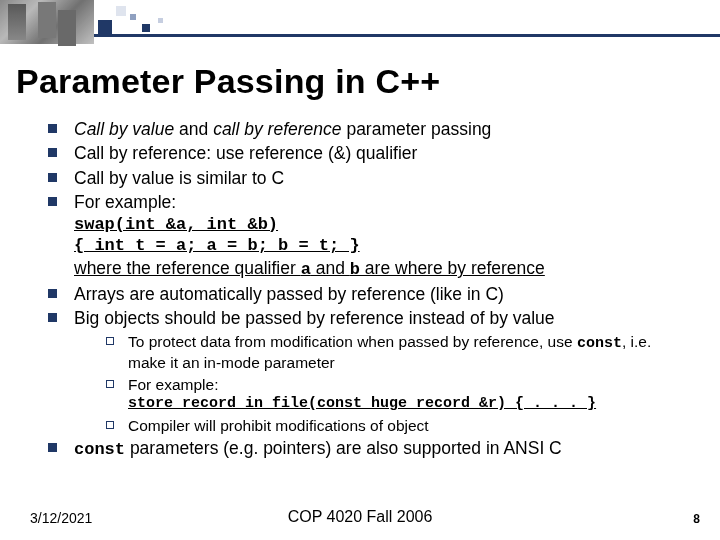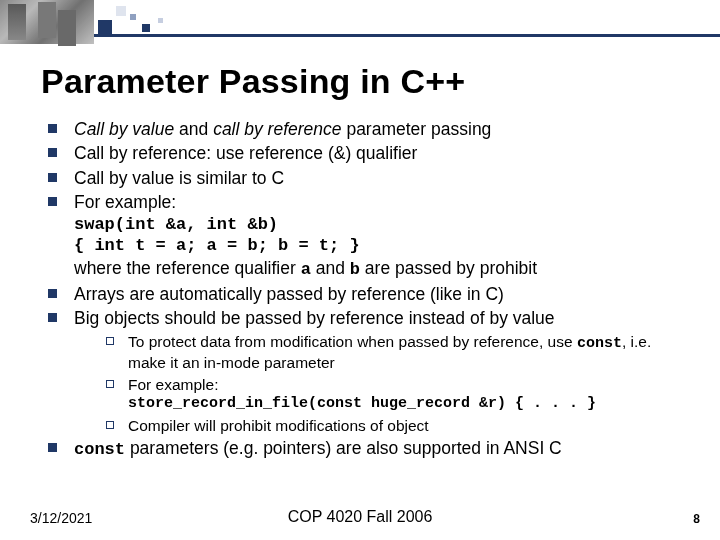--- a/index.html
+++ b/index.html
@@ -57,21 +57,21 @@
     background: #203866;
   }
   .topbar .sq.a { left: 0px;  top: 14px; width: 14px; height: 14px; }
   .topbar .sq.b { left: 18px; top: 0px;  width: 10px; height: 10px; background:#dfe4ee; }
   .topbar .sq.c { left: 32px; top: 8px;  width: 6px;  height: 6px;  background:#8fa0c0; }
   .topbar .sq.d { left: 44px; top: 18px; width: 8px;  height: 8px; }
   .topbar .sq.e { left: 60px; top: 12px; width: 5px;  height: 5px;  background:#c6cee0; }
 
   .title {
     position: absolute;
-    left: 41px;
+    left: 16px;
     top: 62px;
     font-size: 34px;
     font-weight: 900;
     letter-spacing: 0.2px;
   }
 
   .body {
     position: absolute;
     left: 48px;
     right: 34px;
@@ -125,20 +125,21 @@
 
   .mono {
     font-family: "Courier New", Courier, monospace;
     font-weight: bold;
     font-size: 17px;
   }
   ul.level2 .mono { font-size: 15px; }
 
   .nowrap-block {
     display: block;
+    text-decoration: underline;
   }
 
   .footer-date {
     position: absolute;
     left: 30px;
     bottom: 14px;
     font-size: 14px;
   }
   .footer-center {
     position: absolute;
@@ -187,21 +188,21 @@
 
       <li>
         <span>Call by value is similar to C</span>
       </li>
 
       <li>
         <span>For example:</span>
         <span class="mono nowrap-block">swap(int &amp;a, int &amp;b)</span>
         <span class="mono nowrap-block">{ int t = a; a = b; b = t; }</span>
         <span class="nowrap-block">
-          <span>where the reference qualifier </span><span class="mono">a</span><span> and </span><span class="mono">b</span><span> are passed by prohibit</span>
+          <span>where the reference qualifier </span><span class="mono">a</span><span> and </span><span class="mono">b</span><span> are where by reference</span>
         </span>
       </li>
 
       <li>
         <span>Arrays are automatically passed by reference (like in C)</span>
       </li>
 
       <li>
         <span>Big objects should be passed by reference instead of by value</span>
 

